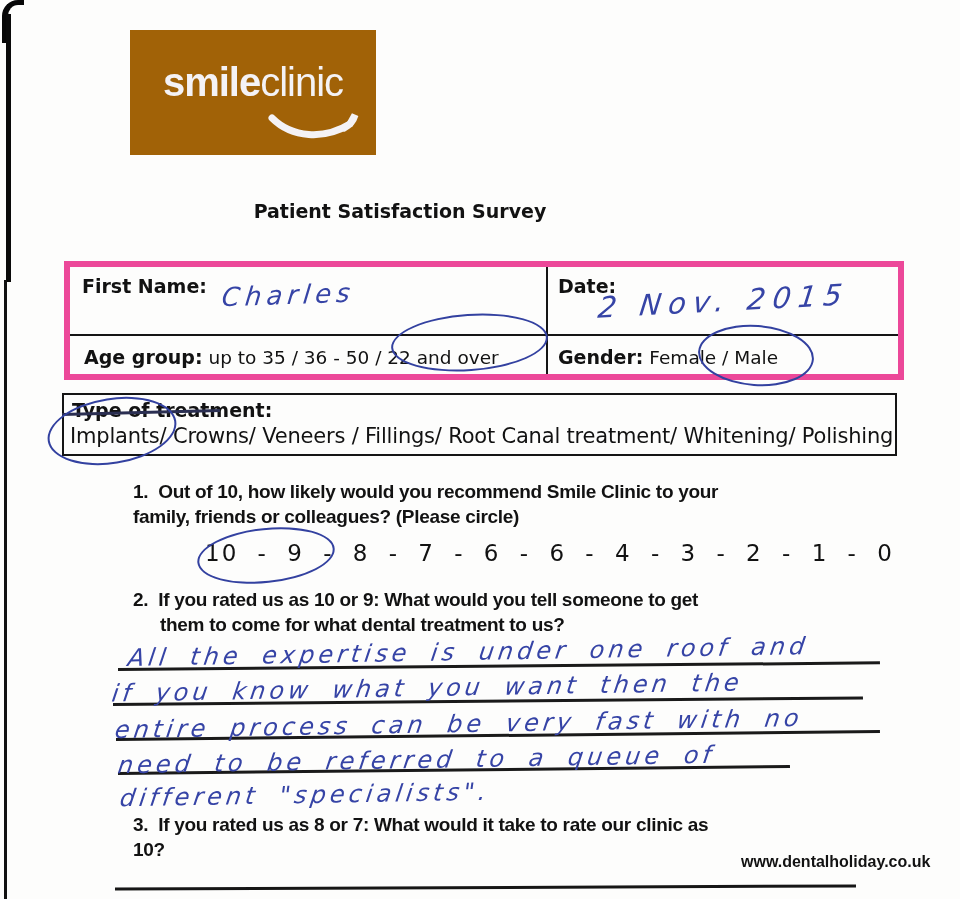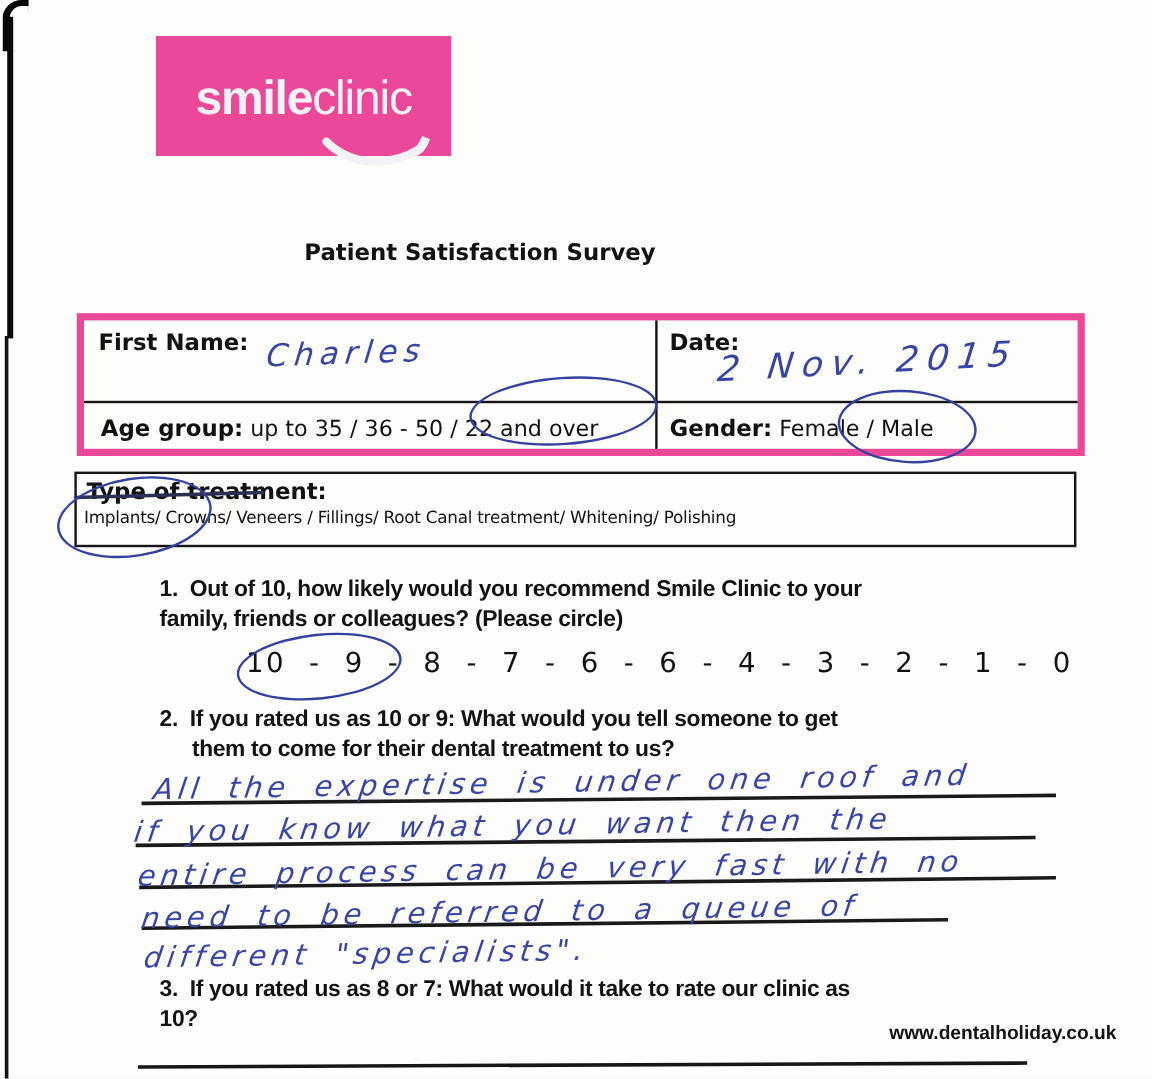--- a/index.html
+++ b/index.html
@@ -8,21 +8,21 @@
     background:#fdfdfc;overflow:hidden;
     font-family:"DejaVu Sans",sans-serif;color:#121212;
   }
   
   .scan-corner{position:absolute;left:2px;top:0;width:16px;height:38px;
     border-left:6px solid #070707;border-top:5px solid #070707;border-top-left-radius:16px;}
   .scan-edge-top{position:absolute;left:6px;top:14px;width:5px;height:268px;background:#0a0a0a;}
   .scan-edge-bottom{position:absolute;left:4px;top:280px;width:3px;height:619px;background:#111;}
 
   
-  .logo{position:absolute;left:130px;top:30px;width:246px;height:100px;background:#ec4899;}
+  .logo{position:absolute;left:130px;top:30px;width:246px;height:125px;background:#a16207;}
   .logo-text{position:absolute;left:0;top:30px;width:100%;text-align:center;
     font-family:"Liberation Sans",sans-serif;font-size:40px;color:#f4f2f5;letter-spacing:-1px;}
   .logo-text .b{font-weight:700;}
   .logo-text .l{font-weight:400;}
   .logo-smile{position:absolute;left:138px;top:82px;}
 
   
   .title{position:absolute;left:0;top:200px;width:800px;text-align:center;
     font-weight:700;font-size:19px;}
 
@@ -40,21 +40,21 @@
   .hw-date{font-size:29px;letter-spacing:7px;transform:rotate(-3deg) skewX(-10deg);}
   .hw-line{font-size:24px;letter-spacing:4px;word-spacing:9px;transform:rotate(-1deg) skewX(-9deg);}
 
   
   .circle{position:absolute;border:2.5px solid #3341a0;border-radius:50%;background:transparent;}
   .strike{position:absolute;height:2.5px;background:#2b2f52;}
 
   
   .treat-box{position:absolute;left:62px;top:393px;width:831px;height:59px;border:2px solid #151515;}
   .treat-label{position:absolute;left:8px;top:4px;font-weight:700;font-size:19px;}
-  .treat-options{position:absolute;left:6px;top:29px;font-size:14px;white-space:nowrap;letter-spacing:-0.2px;}
+  .treat-options{position:absolute;left:6px;top:29px;font-size:21px;white-space:nowrap;letter-spacing:-0.2px;}
 
   
   .q{position:absolute;font-family:"Liberation Sans",sans-serif;font-weight:700;
      font-size:19px;letter-spacing:-0.3px;white-space:pre;}
 
   
   .scale{position:absolute;left:205px;top:540px;font-size:23px;white-space:pre;word-spacing:10px;letter-spacing:2px;}
 
   
   .rule{position:absolute;height:2.5px;background:#1a1a1a;transform-origin:left center;}
@@ -105,21 +105,21 @@
   <div class="strike" style="left:62px;top:411px;width:158px;transform:rotate(-1.5deg);"></div>
   <div class="circle" style="left:47px;top:398px;width:126px;height:62px;transform:rotate(-9deg);"></div>
 
   <div class="q" style="left:133px;top:481px;">1.  Out of 10, how likely would you recommend Smile Clinic to your</div>
   <div class="q" style="left:133px;top:506px;">family, friends or colleagues? (Please circle)</div>
 
   <div class="scale"><span>10 - </span><span>9 - 8 - 7 - 6 - 6 - 4 - 3 - 2 - 1 - 0</span></div>
   <div class="circle" style="left:197px;top:528px;width:134px;height:51px;transform:rotate(-6deg);"></div>
 
   <div class="q" style="left:133px;top:589px;">2.  If you rated us as 10 or 9: What would you tell someone to get</div>
-  <div class="q" style="left:160px;top:614px;">them to come for their dental treatment to us?</div>
+  <div class="q" style="left:160px;top:614px;">them to come for what dental treatment to us?</div>
 
   <div class="rule" style="left:118px;top:668px;width:762px;transform:rotate(-0.5deg);"></div>
   <div class="rule" style="left:113px;top:703px;width:750px;transform:rotate(-0.5deg);"></div>
   <div class="rule" style="left:116px;top:738px;width:764px;transform:rotate(-0.6deg);"></div>
   <div class="rule" style="left:118px;top:772px;width:672px;transform:rotate(-0.6deg);"></div>
 
   <div class="hw hw-line" style="left:128px;top:638px;">All the expertise is under one roof and</div>
   <div class="hw hw-line" style="left:112px;top:674px;">if you know what you want then the</div>
   <div class="hw hw-line" style="left:115px;top:710px;">entire process can be very fast with no</div>
   <div class="hw hw-line" style="left:118px;top:746px;">need to be referred to a queue of</div>

